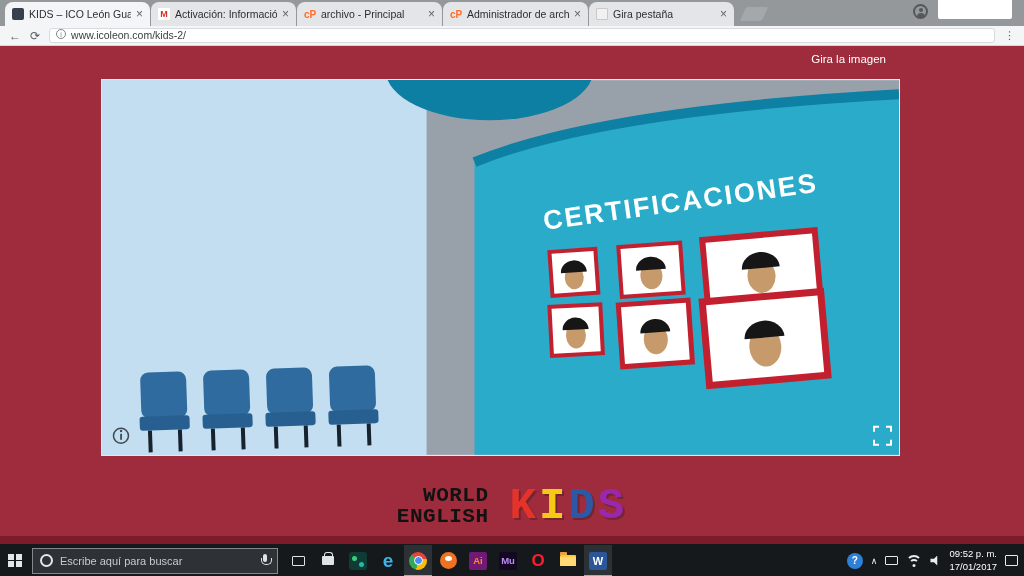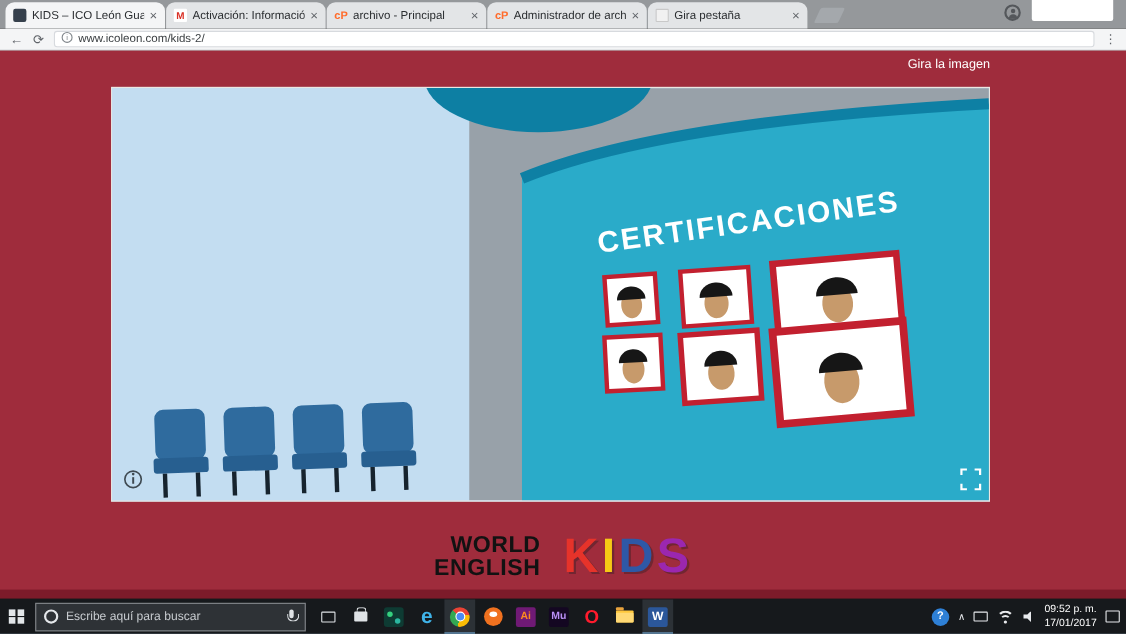--- a/index.html
+++ b/index.html
@@ -27,24 +27,24 @@
   
   .navbar { height:20px; background:#f4f5f6; border-bottom:1px solid #d4d7da; display:flex; align-items:center; padding:0 9px; gap:9px; flex:none; }
   .nav-glyph { color:#5f6368; font-size:12px; line-height:1; }
   .addressbar { flex:1; height:15px; background:#fff; border:1px solid #d7dade; border-radius:3px; display:flex; align-items:flex-start; padding:0 6px; gap:5px; }
   .info-badge { width:10px; height:10px; border:1px solid #80868b; border-radius:50%; color:#80868b; font-size:7px; display:flex; align-items:center; justify-content:center; flex:none; }
   .url-input { flex:1; border:0; outline:0; background:transparent; font-size:10.5px; color:#3c4043; font-family:inherit; }
   .menu-dots { color:#5f6368; font-size:11px; }
 
   
   .page { position:relative; height:498px; background:#9f2c3c; overflow:hidden; flex:none; }
-  .rotate-hint { position:absolute; top:7px; right:124px; color:#fff; font-size:11.5px; }
+  .rotate-hint { position:absolute; top:7px; right:138px; color:#fff; font-size:11.5px; }
   .viewer { position:absolute; left:101px; top:33px; width:799px; height:377px; border:1px solid #ece7e2; background:#c3ddf1; }
   .viewer svg { display:block; width:100%; height:100%; }
-  .logo-row { position:absolute; top:438px; left:0; right:0; display:flex; justify-content:center; align-items:center; gap:21px; }
+  .logo-row { position:absolute; top:438px; left:0; right:0; display:flex; justify-content:center; align-items:center; gap:21px;font-family:Liberation Mono, monospace; }
   .logo-words { text-align:right; color:#121212; font-weight:bold; font-size:21px; line-height:1.02; letter-spacing:0.5px; }
   .kids { display:flex; font-size:44px; font-weight:bold; letter-spacing:3px; line-height:1; }
   .kids span { text-shadow:2px 2px 0 rgba(30,30,30,0.35); }
   .bottom-strip { position:absolute; bottom:0; left:0; right:0; height:8px; background:#7d1b2a; }
 
   
   .taskbar { height:33px; background:#16191c; display:flex; align-items:center; gap:2px; color:#e8eaed; flex:none; }
   .tb-btn { width:30px; height:32px; display:flex; align-items:center; justify-content:center; flex:none; }
   .win-logo { display:grid; grid-template-columns:6px 6px; grid-template-rows:6px 6px; gap:1.5px; }
   .win-logo i { background:#e2e6e9; }

